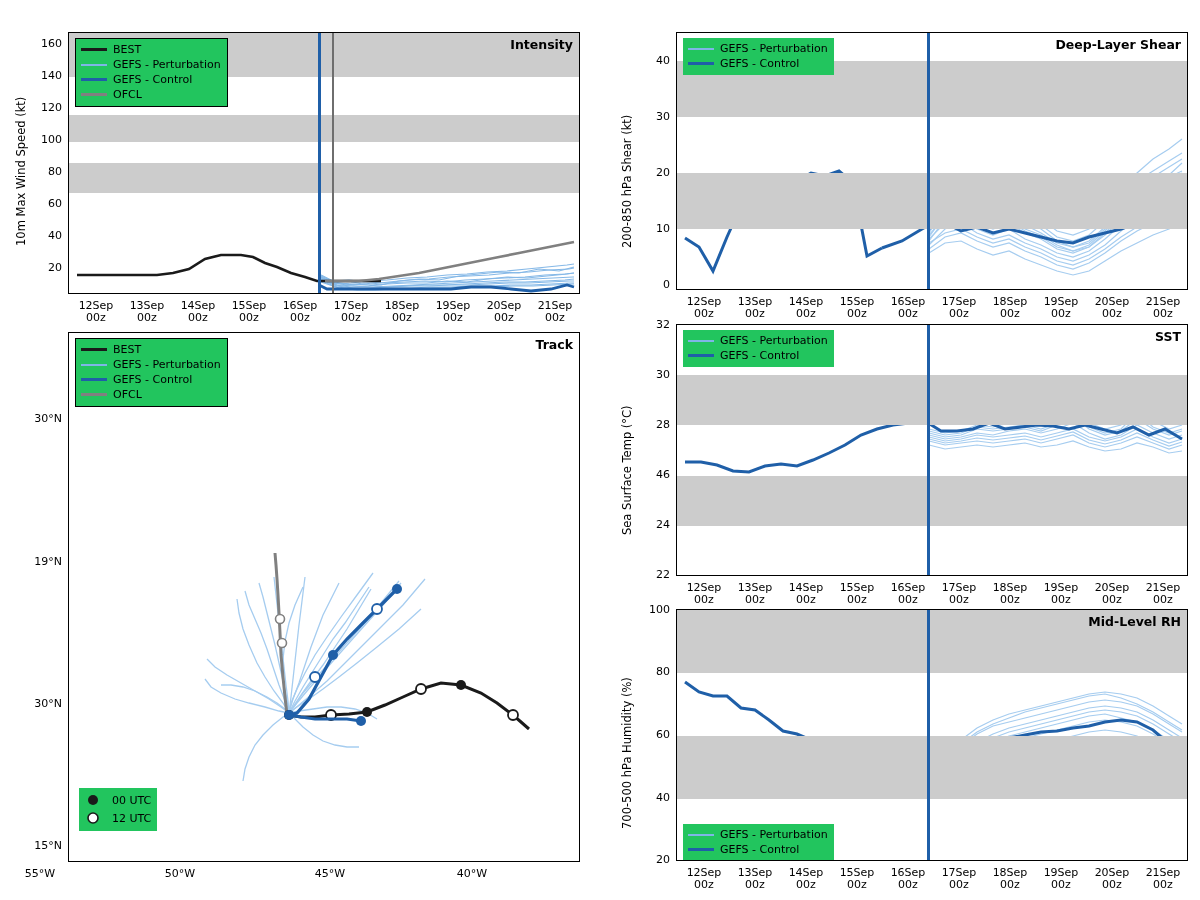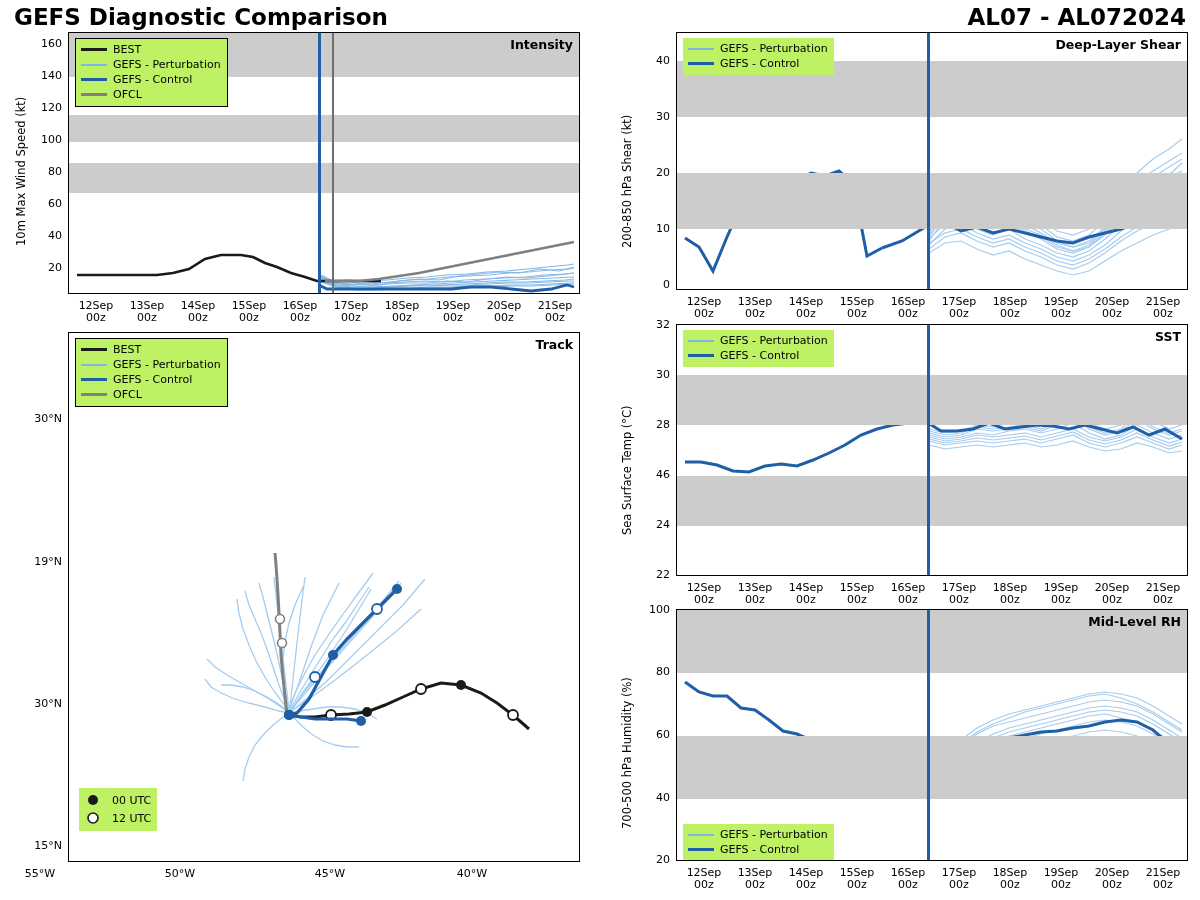--- a/index.html
+++ b/index.html
@@ -13,35 +13,33 @@
   .plot{position:absolute;box-sizing:border-box;border:1px solid #000;background:#fff;overflow:hidden;}
   .band{position:absolute;left:0;right:0;background:#cccccc;}
   .vline{position:absolute;top:0;bottom:0;width:3px;background:#1f5fa8;}
   .vline.gray{background:#808080;width:2px;}
   .ptitle{position:absolute;right:6px;top:4px;font-size:12.5px;font-weight:bold;color:#000;z-index:6;}
 
   .ylabel{position:absolute;font-size:11.5px;transform-origin:0 0;white-space:nowrap;}
   .ytick{position:absolute;font-size:11px;text-align:right;white-space:nowrap;}
   .xtick{position:absolute;font-size:11px;text-align:center;white-space:nowrap;line-height:12px;}
 
-  .legend{position:absolute;background:#bef264;border:1px solid #000;padding:3px 6px 4px 5px;z-index:7;}
+  .legend{position:absolute;background:#22c55e;border:1px solid #000;padding:3px 6px 4px 5px;z-index:7;}
   .legend .row{display:flex;align-items:center;height:15px;}
   .legend .swatch{width:26px;height:0;border-top-style:solid;margin-right:6px;}
   .legend .lbl{font-size:11px;white-space:nowrap;}
 
   svg{display:block;}
   .logo{position:absolute;left:8px;bottom:4px;}
 </style>
 </head>
 <body>
 
 <div class="page">
 
-  <div class="hdr-title">GEFS Diagnostic Comparison</div>
-  <div class="hdr-storm">AL07 - AL072024</div>
 
   <div class="panel" style="left:0;top:28px;width:590px;height:290px;">
     <div class="plot" style="left:68px;top:4px;width:512px;height:262px;">
 
       <div class="band" style="top:130px;height:30px;"></div>
       <div class="band" style="top:82px;height:27px;"></div>
       <div class="band" style="top:0px;height:44px;"></div>
 
       <svg width="512" height="262">
 

